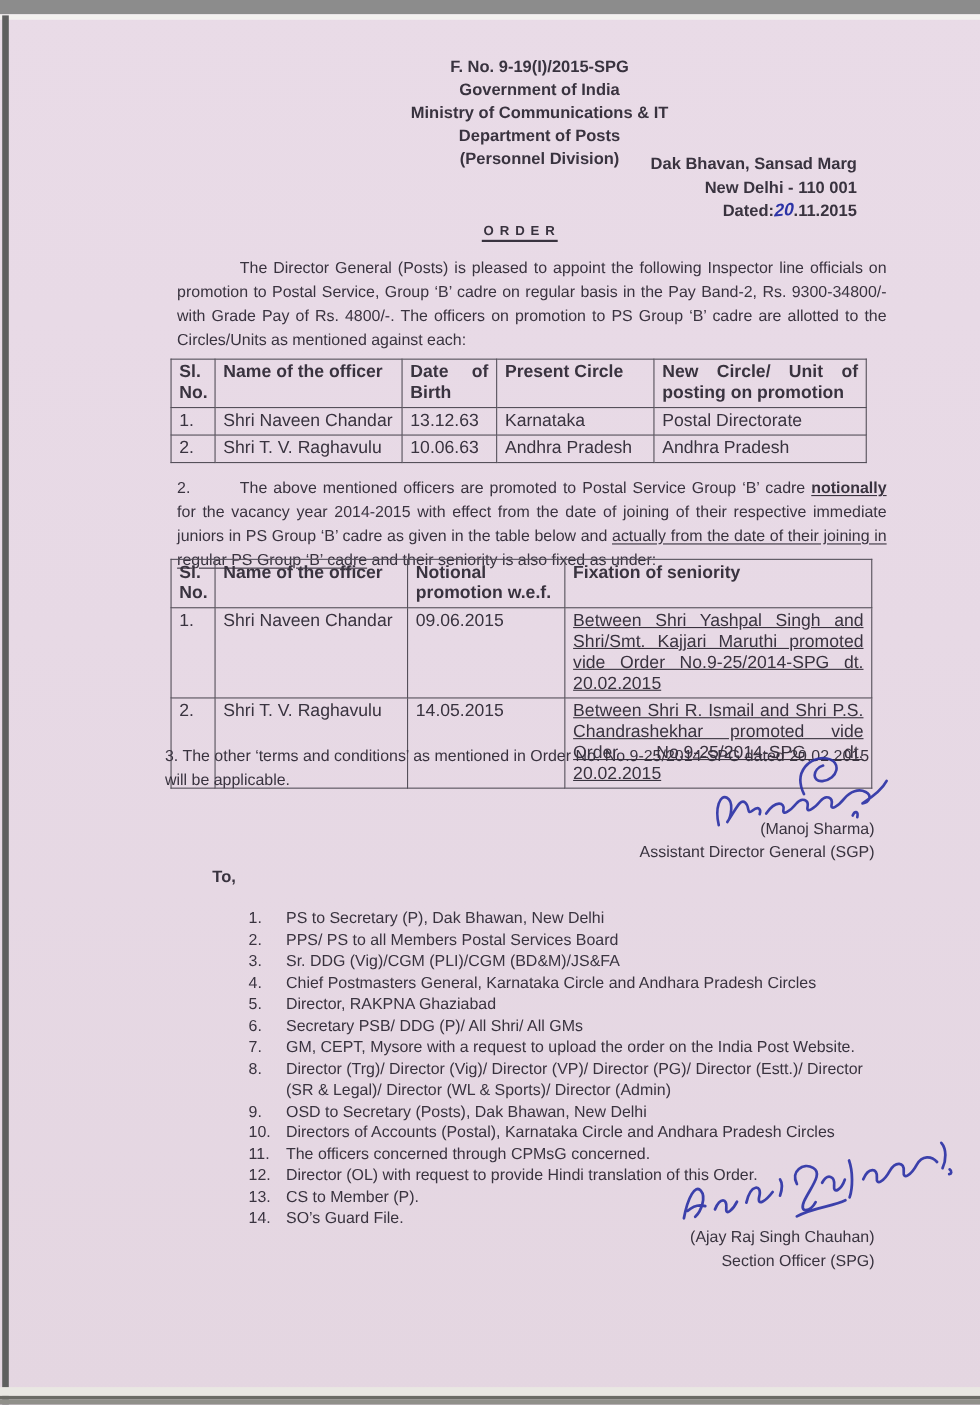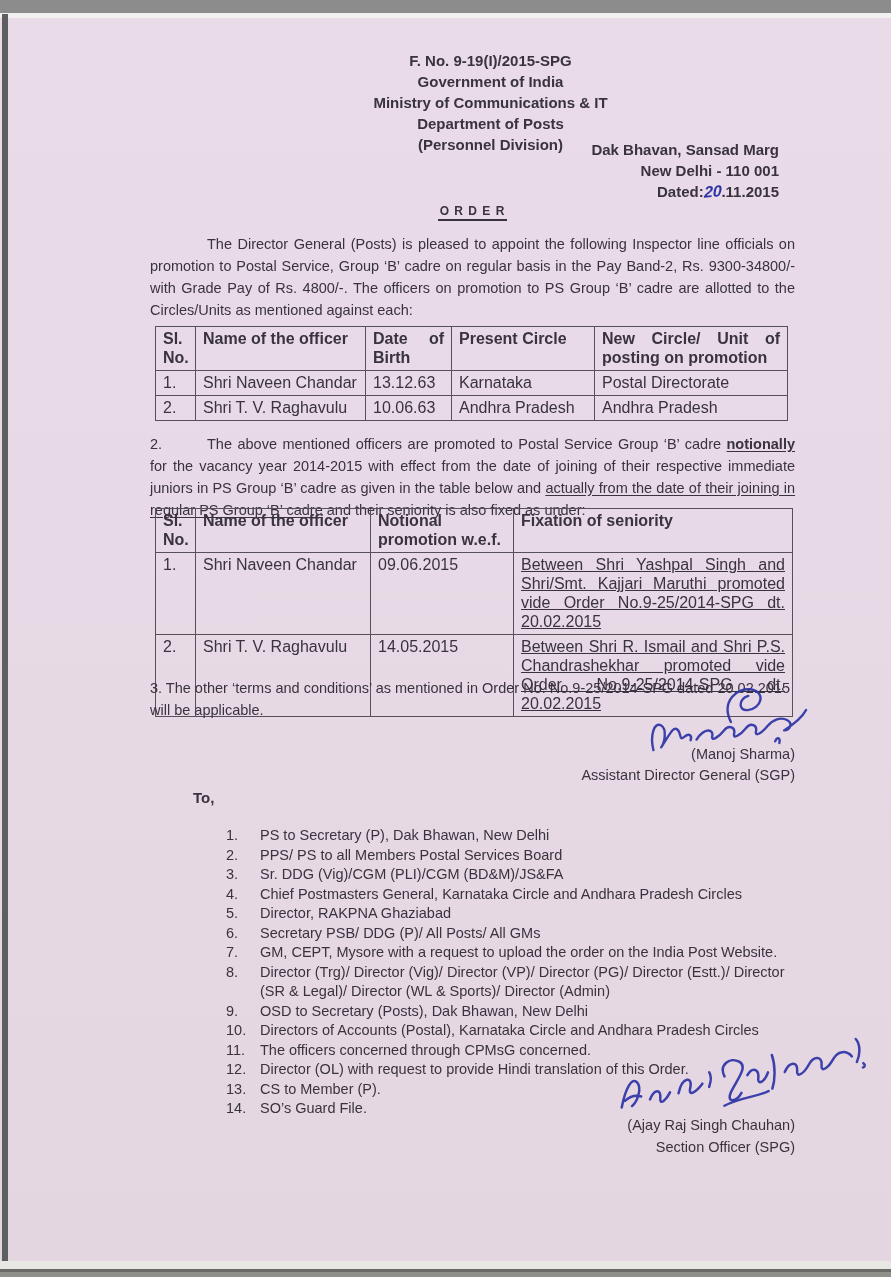--- a/index.html
+++ b/index.html
@@ -24,21 +24,21 @@
   .content{position:absolute;left:150px;top:0;width:645px;font-size:14.5px;line-height:22px;}
   .abs{position:absolute;}
 
   .hdr-center{top:50px;left:0;width:100%;padding-left:36px;text-align:center;font-weight:700;font-size:15px;line-height:21px;}
   .hdr-right{top:139px;right:16px;text-align:right;font-weight:700;font-size:15px;line-height:21px;}
   .hand-day{color:var(--blue);font-style:italic;font-weight:700;display:inline-block;transform:rotate(-5deg) skewX(-6deg);font-size:16px;}
 
   .order-title{top:199px;left:0;width:100%;text-align:center;}
   .order-text{font-weight:700;font-size:12px;letter-spacing:1px;border-bottom:2px solid var(--ink);padding:0 2px 1px 2px;}
 
-  .para{text-align:justify;}
+  .para{text-align:justify;margin-left:11px;}
   .para1{top:233px;left:0;width:645px;text-indent:57px;}
   .para2{top:433px;left:0;width:645px;}
   .para-num{display:inline-block;width:57px;text-indent:0;}
   .u{text-decoration:underline;text-underline-offset:2px;}
   .bu{font-weight:700;text-decoration:underline;text-underline-offset:2px;}
   .para3{top:677px;left:0;width:656px;text-align:left;}
 
   table{border-collapse:collapse;table-layout:fixed;font-size:16px;line-height:19px;}
   .table1{top:326px;left:5px;width:632px;}
   .table2{top:508px;left:5px;width:637px;}
@@ -191,21 +191,21 @@
       <div class="dist-row">
           <div class="dist-num">4.</div>
           <div class="dist-text">Chief Postmasters General, Karnataka Circle and Andhara Pradesh Circles</div>
         </div>
       <div class="dist-row">
           <div class="dist-num">5.</div>
           <div class="dist-text">Director, RAKPNA Ghaziabad</div>
         </div>
       <div class="dist-row">
           <div class="dist-num">6.</div>
-          <div class="dist-text">Secretary PSB/ DDG (P)/ All Posts/ All GMs</div>
+          <div class="dist-text">Secretary PSB/ DDG (P)/ All Shri/ All GMs</div>
         </div>
       <div class="dist-row">
           <div class="dist-num">7.</div>
           <div class="dist-text">GM, CEPT, Mysore with a request to upload the order on the India Post Website.</div>
         </div>
       <div class="dist-row">
           <div class="dist-num">8.</div>
           <div class="dist-text">Director (Trg)/ Director (Vig)/ Director (VP)/ Director (PG)/ Director (Estt.)/ Director (SR &amp; Legal)/ Director (WL &amp; Sports)/ Director (Admin)</div>
         </div>
       <div class="dist-row">

